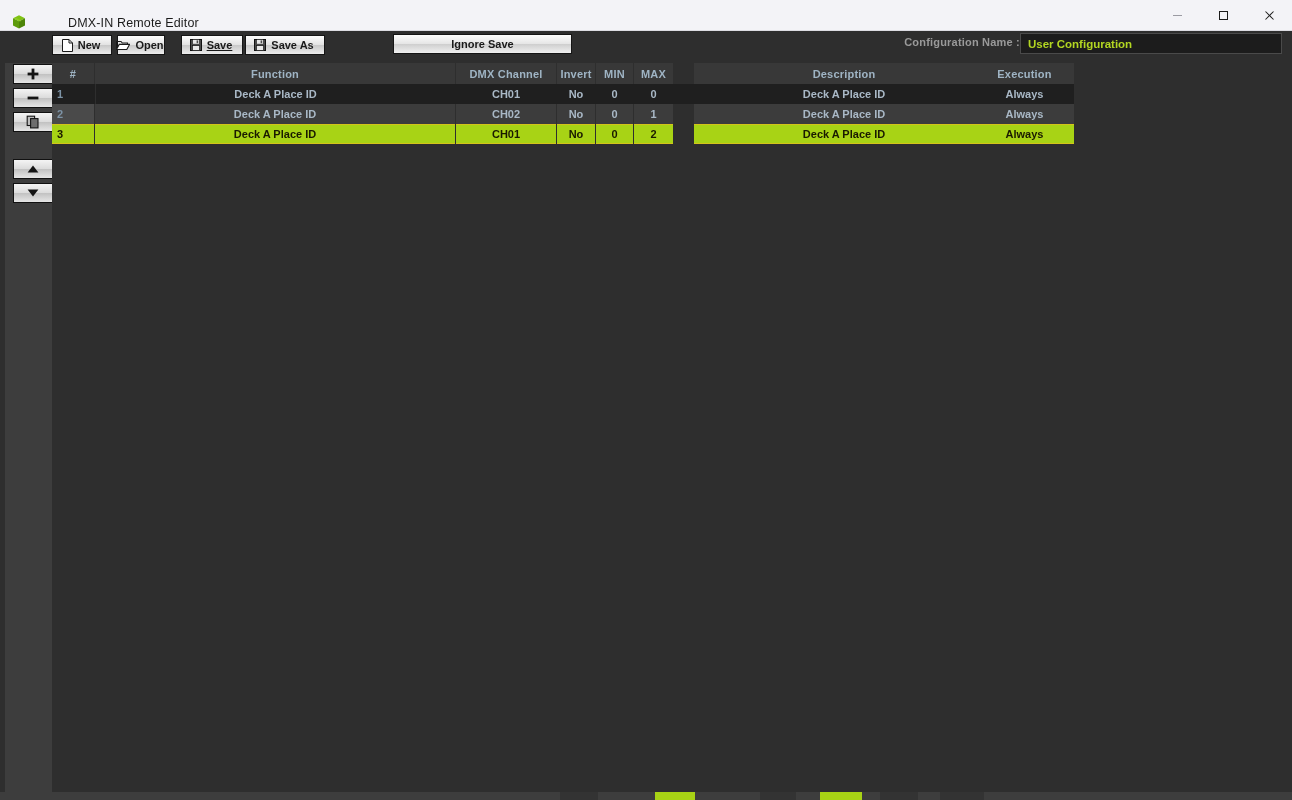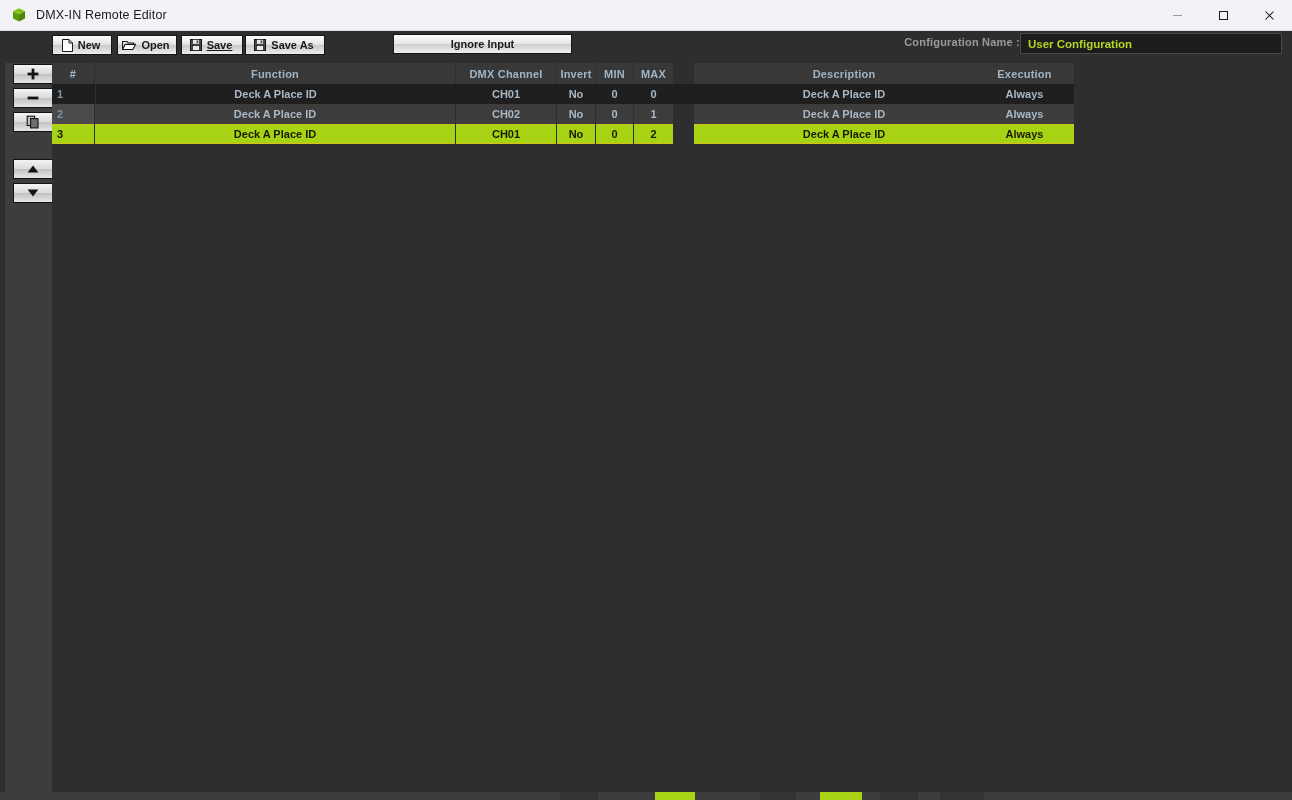--- a/index.html
+++ b/index.html
@@ -34,21 +34,21 @@
     position: absolute; left: 0; top: 0; width: 1292px; height: 792px;
     background: #2e2e2e;
   }
 
   
   #titlebar {
     position: relative;
     height: 31px;
     background: #f3f3f7;
     border-bottom: 1px solid #dcdce2;
-    display: flex; align-items: center;
+    display: flex; align-items: flex-end; gap: 32px;
   }
   #app-icon {
     width: 16px; height: 16px; margin-left: 11px; margin-right: 9px;
     flex: 0 0 auto;
   }
   #title-text {
     font-size: 12.5px; color: #1b1b1b; letter-spacing: .15px;
   }
   #winbtns { position: absolute; right: 0; top: 0; height: 31px; display: flex; }
   .winbtn {
@@ -66,21 +66,21 @@
     background: linear-gradient(to bottom, #fdfdfd 0%, #e3e3e3 48%, #c9c9c9 52%, #ededed 100%);
     border: 1px solid #151515;
     display: flex; align-items: center; justify-content: center; gap: 5px;
     font-size: 11px; font-weight: bold; color: #1a1a1a;
     cursor: default;
   }
   .tbtn .ico { display: flex; align-items: center; }
   .tbtn .lbl { padding-right: 2px; }
 
   #btn-new    { left: 52px;  width: 60px; }
-  #btn-open   { left: 117px; width: 60px; }
+  #btn-open   { left: 117px; width: 48px; }
   #btn-save   { left: 181px; width: 62px; text-decoration: underline; }
   #btn-saveas { left: 245px; width: 80px; }
 
   #btn-ignore {
     position: absolute; left: 393px; top: 39px - 36px; top: 3px; width: 179px; height: 20px;
     background: linear-gradient(to bottom, #fdfdfd 0%, #e6e6e6 48%, #cfcfcf 52%, #f0f0f0 100%);
     border: 1px solid #151515;
     display: flex; align-items: center; justify-content: center;
     font-size: 11px; font-weight: bold; color: #1a1a1a;
     cursor: default;
@@ -272,21 +272,21 @@
           <rect x="0.5" y="0.5" width="11" height="11" fill="#4a4a4a" stroke="#121212" stroke-width="1"></rect>
           <rect x="3" y="0.8" width="6" height="4" fill="#e8e8e8"></rect>
           <rect x="6.6" y="1.4" width="1.6" height="2.8" fill="#4a4a4a"></rect>
           <rect x="2.4" y="6.6" width="7.2" height="4.9" fill="#e8e8e8" stroke="#121212" stroke-width=".7"></rect>
         </svg>
       </span>
       <span class="lbl">Save As</span>
     </div>
 
     <div id="btn-ignore">
-      <span>Ignore Input</span>
+      <span>Ignore Save</span>
     </div>
 
     <div id="cfg-label">Configuration Name :</div>
     <div id="cfg-field">
       <span id="cfg-value">User Configuration</span>
     </div>
   </div>
 
   <div id="sidebar">
     <div class="sbtn" id="sb-add">

